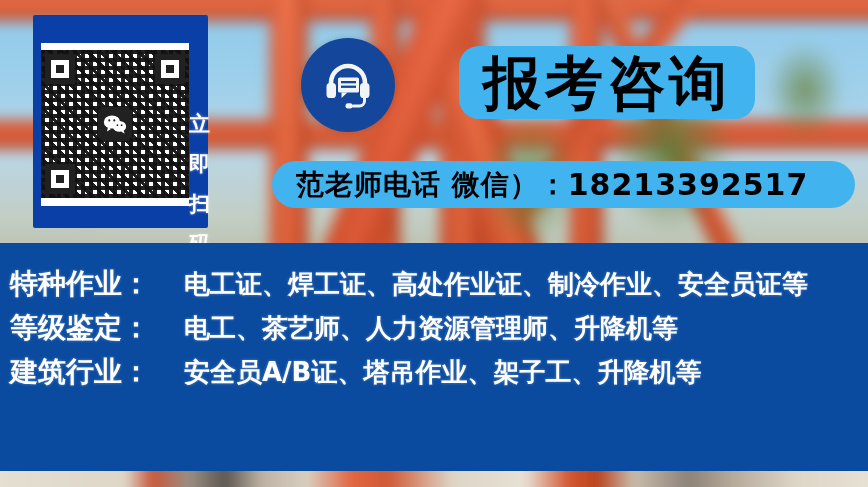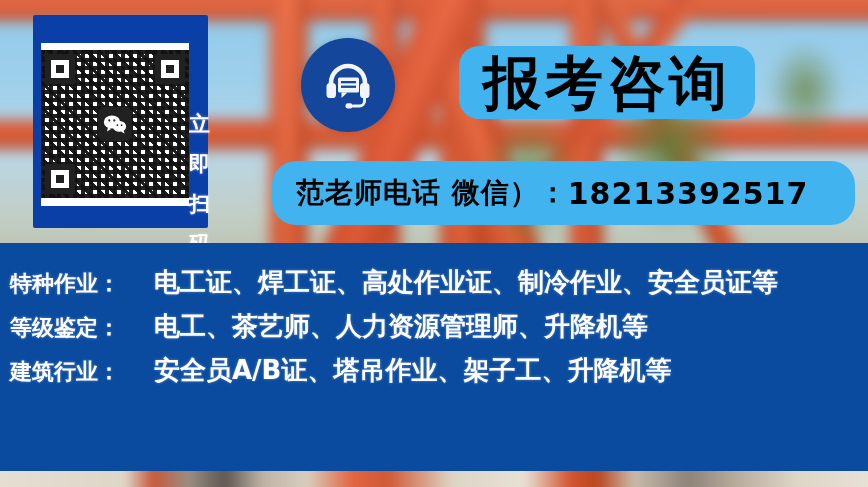--- a/index.html
+++ b/index.html
@@ -136,21 +136,21 @@
     display:flex;align-items:center;justify-content:center;
   }
   .title-pill span{
     color:#000;font-size:58px;font-weight:bold;letter-spacing:4px;
     font-family:"DejaVu Sans","Liberation Sans",sans-serif;
     line-height:1;
   }
 
   
   .phone-pill{
-    position:absolute;left:272px;top:161px;width:583px;height:64px;
+    position:absolute;left:272px;top:161px;width:583px;height:47px;
     background:#41b4f0;border-radius:24px;
     display:flex;align-items:center;
     padding:4px 24px;box-sizing:border-box;
   }
   .phone-label{
     color:#000;font-size:28px;font-weight:bold;letter-spacing:1px;
     font-family:"DejaVu Sans","Liberation Sans",sans-serif;
   }
   .phone-number{
     color:#000;font-size:30px;font-weight:bold;letter-spacing:1px;
@@ -164,21 +164,21 @@
     padding:22px 0 0 10px;box-sizing:border-box;
   }
   .info-row{
     display:flex;align-items:baseline;
     height:44px;
     color:#ffffff;
     font-family:"DejaVu Sans","Liberation Sans",sans-serif;
     font-weight:bold;
     text-shadow:0 0 3px rgba(255,255,255,.35);
   }
-  .info-cat{font-size:22px;letter-spacing:0px;white-space:nowrap;}
+  .info-cat{font-size:28px;letter-spacing:0px;white-space:nowrap;}
   .info-items{font-size:26px;letter-spacing:0px;margin-left:34px;white-space:nowrap;}
 </style>
 </head>
 <body>
 
 <div id="poster">
 
   <div class="bg">
     <div class="bg-inner"></div>
     <div class="bg-overlay"></div>

